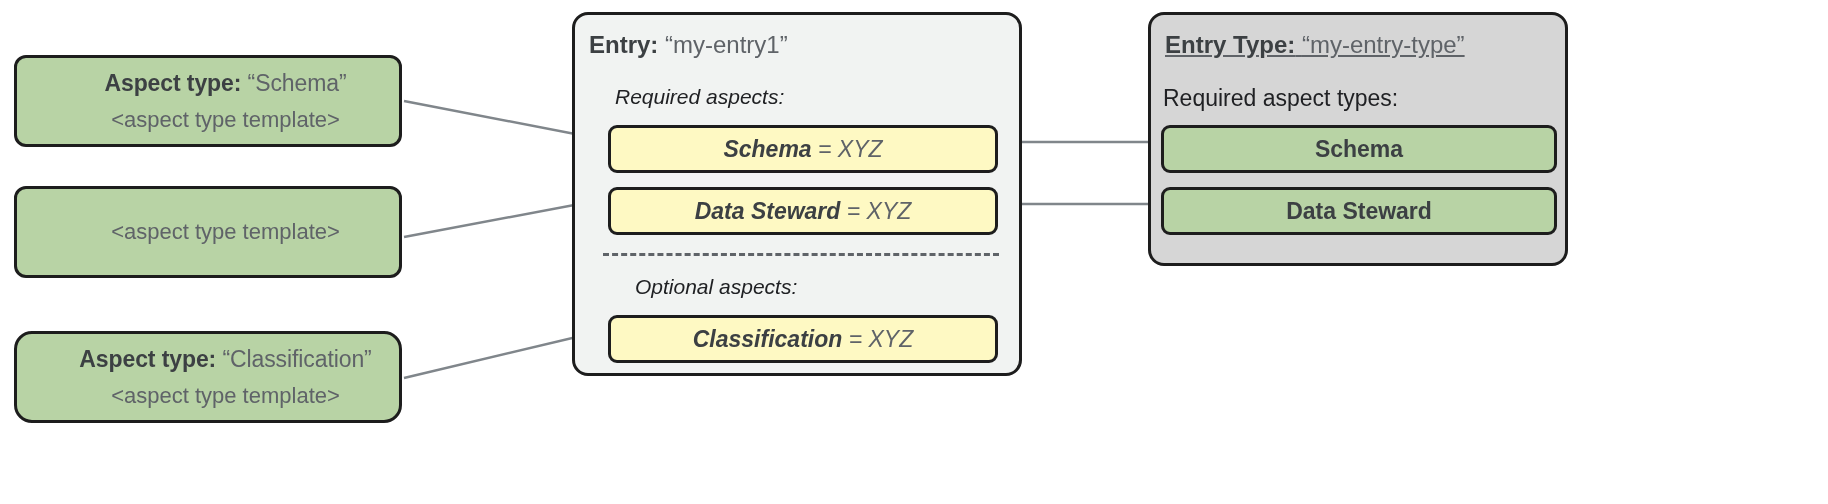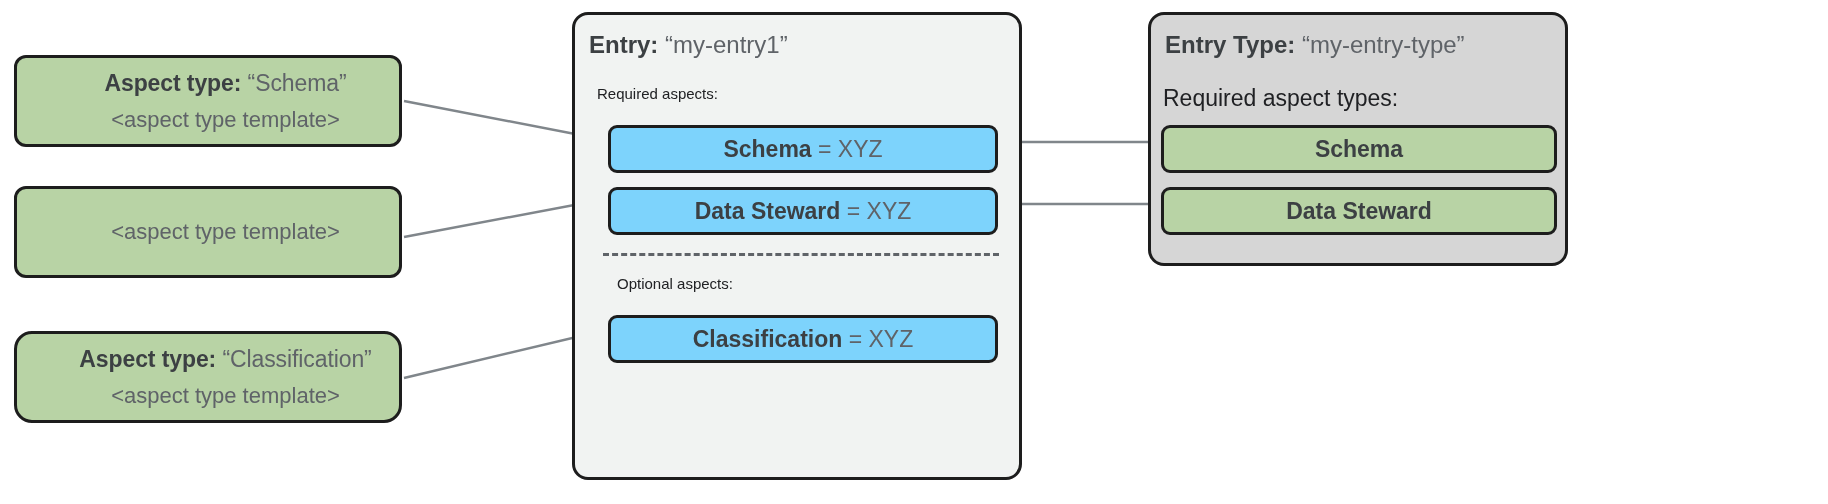--- a/index.html
+++ b/index.html
@@ -75,61 +75,63 @@
   }
   #atc-0 { top: 55px; }
   #atc-1 { top: 186px; }
   #atc-2 { top: 331px; border-radius: 18px; }
 
   
   #entry-card {
     left: 572px;
     top: 12px;
     width: 450px;
-    height: 468px;
+    height: 364px;
     background: #f1f3f2;
     border-radius: 16px;
     padding: 0;
   }
   #entry-card .card-header {
     position: absolute;
     left: 14px;
     top: 16px;
     font-size: 24px;
     color: #5f6368;
     white-space: nowrap;
   }
   #entry-card .card-header b {
     font-weight: 700;
     color: #3c4043;
   }
   #entry-card .section-label {
     position: absolute;
-    left: 22px;
-    font-size: 15px;
+    left: 40px;
+    font-size: 21px;
     font-weight: 400;
     color: #202124;
     white-space: nowrap;
+    font-style: italic;
   }
   #entry-required-label { top: 70px; }
   #entry-optional-label { top: 260px; margin-left: 20px; }
 
   .aspect-chip {
     position: absolute;
     left: 33px;
     width: 390px;
     height: 48px;
     box-sizing: border-box;
-    background: #7dd3fc;
+    background: #fef9c3;
     border: 3px solid #1d1d1d;
     border-radius: 9px;
     display: flex;
     align-items: center;
     justify-content: center;
     z-index: 3;
+    font-style: italic;
   }
   .aspect-chip .chip-text {
     font-size: 23px;
     color: #5f6368;
     white-space: nowrap;
   }
   .aspect-chip .chip-text b {
     font-weight: 700;
     color: #3c4043;
   }
@@ -156,20 +158,21 @@
     background: #d6d6d6;
     border-radius: 16px;
   }
   #entry-type-card .card-header {
     position: absolute;
     left: 14px;
     top: 16px;
     font-size: 24px;
     color: #5f6368;
     white-space: nowrap;
+    text-decoration: underline;
   }
   #entry-type-card .card-header b {
     font-weight: 700;
     color: #3c4043;
   }
   #entry-type-card .section-label {
     position: absolute;
     left: 12px;
     top: 70px;
     font-size: 23px;

